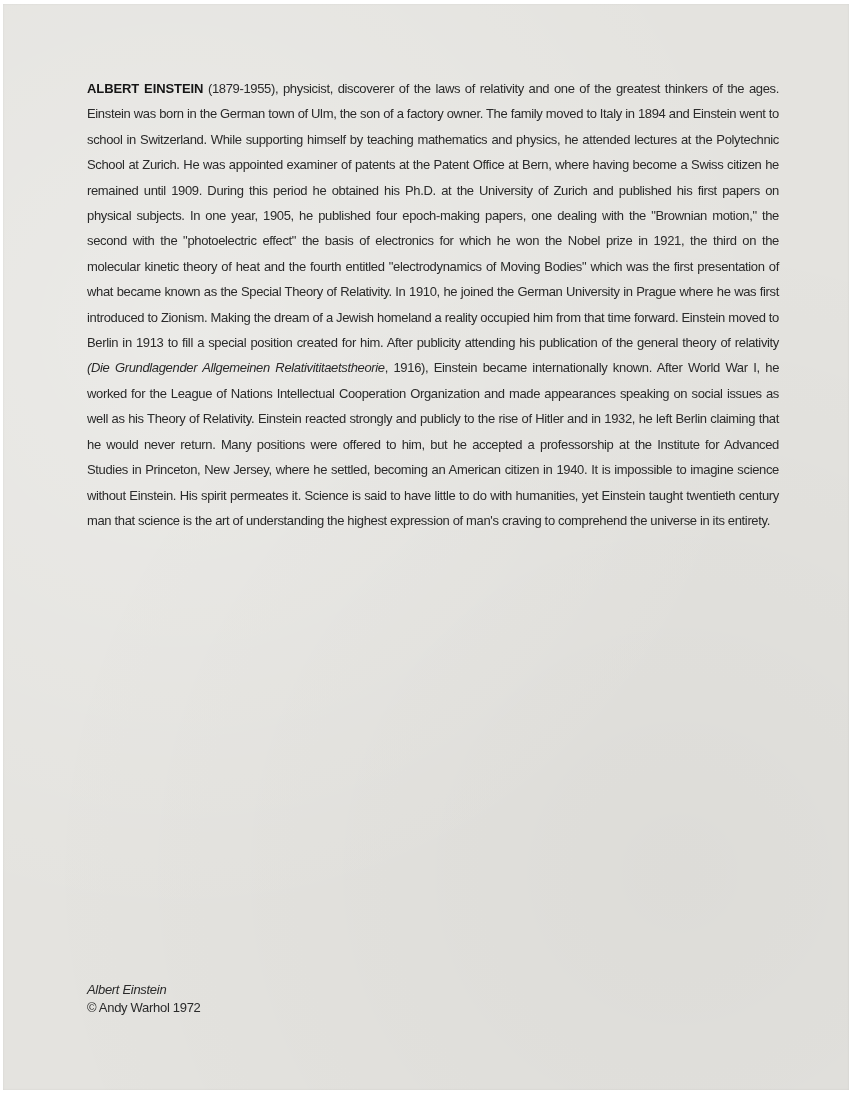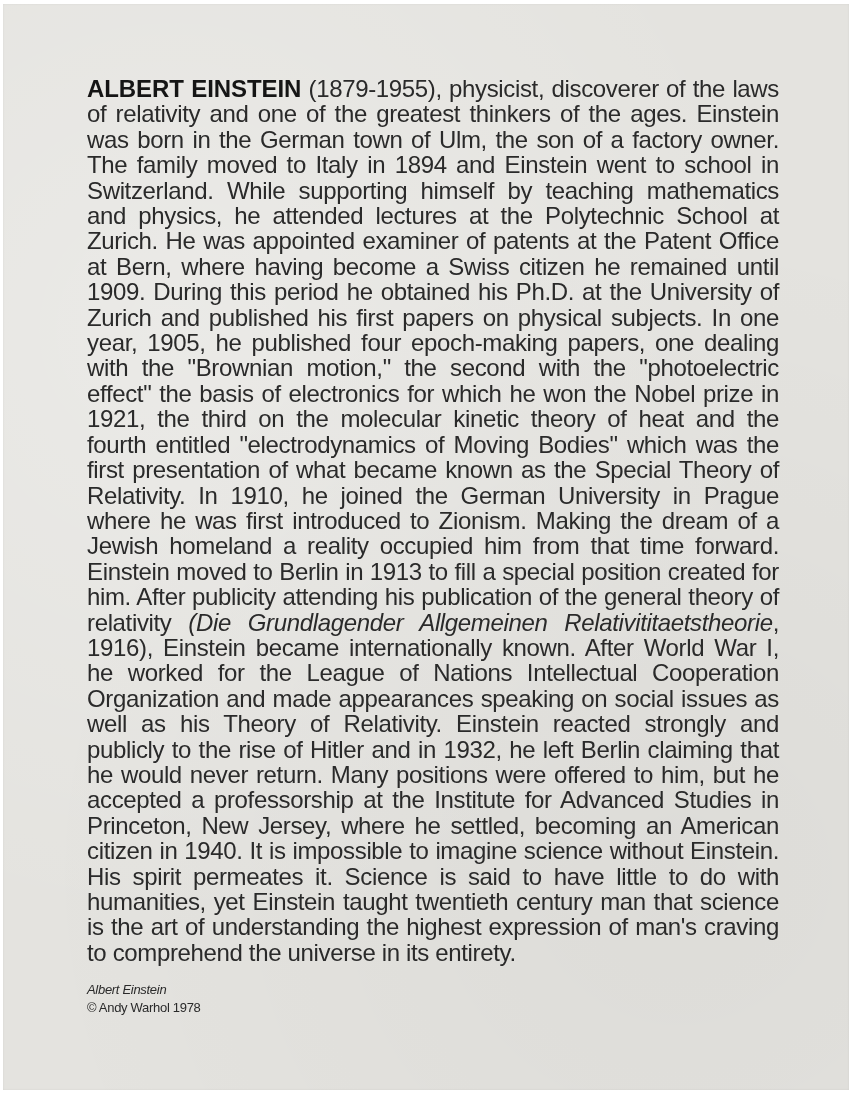--- a/index.html
+++ b/index.html
@@ -17,21 +17,21 @@
       background-image:
         radial-gradient(circle at 20% 30%, rgba(255,255,255,0.25), rgba(255,255,255,0) 60%),
         radial-gradient(circle at 80% 80%, rgba(0,0,0,0.03), rgba(0,0,0,0) 60%);
       box-shadow: inset 0 0 2px rgba(0,0,0,0.08);
     }
     .bio {
       position: absolute;
       left: 84px; top: 72px;
       width: 692px;
       font-family: "Liberation Sans", sans-serif;
-      font-size: 24px;
+      font-size: 13px;
       line-height: 25.4px;
       color: #2a2a2a;
       text-align: justify;
       letter-spacing: -0.35px;
       margin: 0;
     }
     .bio .name { font-weight: bold; color: #151515; letter-spacing: -0.1px; }
     .bio .title-it { font-style: italic; }
     .credit {
       position: absolute;
@@ -46,15 +46,15 @@
     .credit .copy { display: block; }
   </style>
 </head>
 <body>
 
 <div class="card">
   <p class="bio"><span class="name">ALBERT EINSTEIN</span><span> (1879-1955), physicist, discoverer of the laws of relativity and one of the greatest thinkers of the ages. Einstein was born in the German town of Ulm, the son of a factory owner. The family moved to Italy in 1894 and Einstein went to school in Switzerland. While supporting himself by teaching mathematics and physics, he attended lectures at the Polytechnic School at Zurich. He was appointed examiner of patents at the Patent Office at Bern, where having become a Swiss citizen he remained until 1909. During this period he obtained his Ph.D. at the University of Zurich and published his first papers on physical subjects. In one year, 1905, he published four epoch-making papers, one dealing with the "Brownian motion," the second with the "photoelectric effect" the basis of electronics for which he won the Nobel prize in 1921, the third on the molecular kinetic theory of heat and the fourth entitled "electrodynamics of Moving Bodies" which was the first presentation of what became known as the Special Theory of Relativity. In 1910, he joined the German University in Prague where he was first introduced to Zionism. Making the dream of a Jewish homeland a reality occupied him from that time forward. Einstein moved to Berlin in 1913 to fill a special position created for him. After publicity attending his publication of the general theory of relativity </span><span class="title-it">(Die Grundlagender Allgemeinen Relativititaetstheorie</span><span>, 1916), Einstein became internationally known. After World War I, he worked for the League of Nations Intellectual Cooperation Organization and made appearances speaking on social issues as well as his Theory of Relativity. Einstein reacted strongly and publicly to the rise of Hitler and in 1932, he left Berlin claiming that he would never return. Many positions were offered to him, but he accepted a professorship at the Institute for Advanced Studies in Princeton, New Jersey, where he settled, becoming an American citizen in 1940. It is impossible to imagine science without Einstein. His spirit permeates it. Science is said to have little to do with humanities, yet Einstein taught twentieth century man that science is the art of understanding the highest expression of man's craving to comprehend the universe in its entirety.</span></p>
 
   <div class="credit">
     <span class="work">Albert Einstein</span>
-    <span class="copy">© Andy Warhol 1978</span>
+    <span class="copy">© Andy Warhol 1972</span>
   </div>
 </div>
 
 </body></html>

